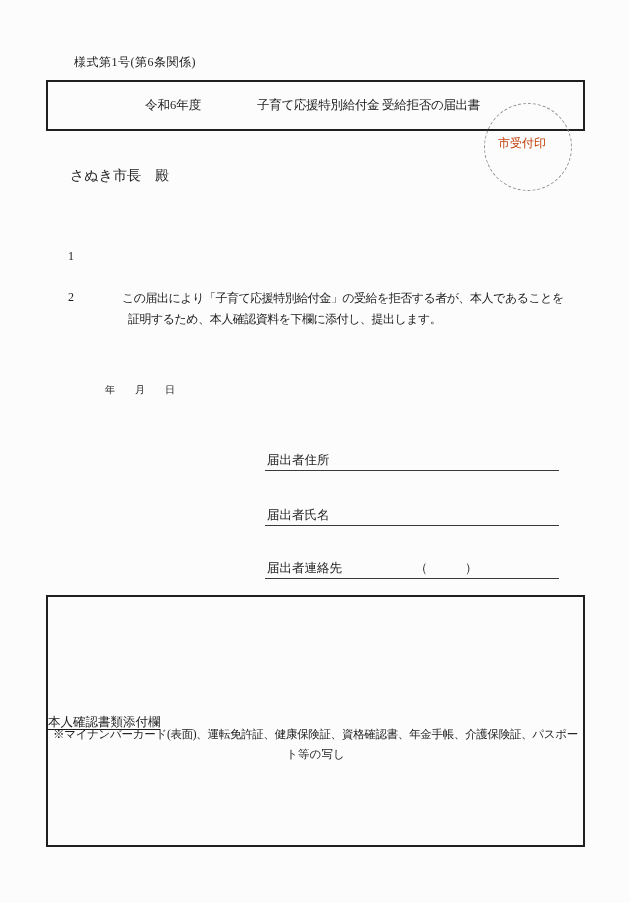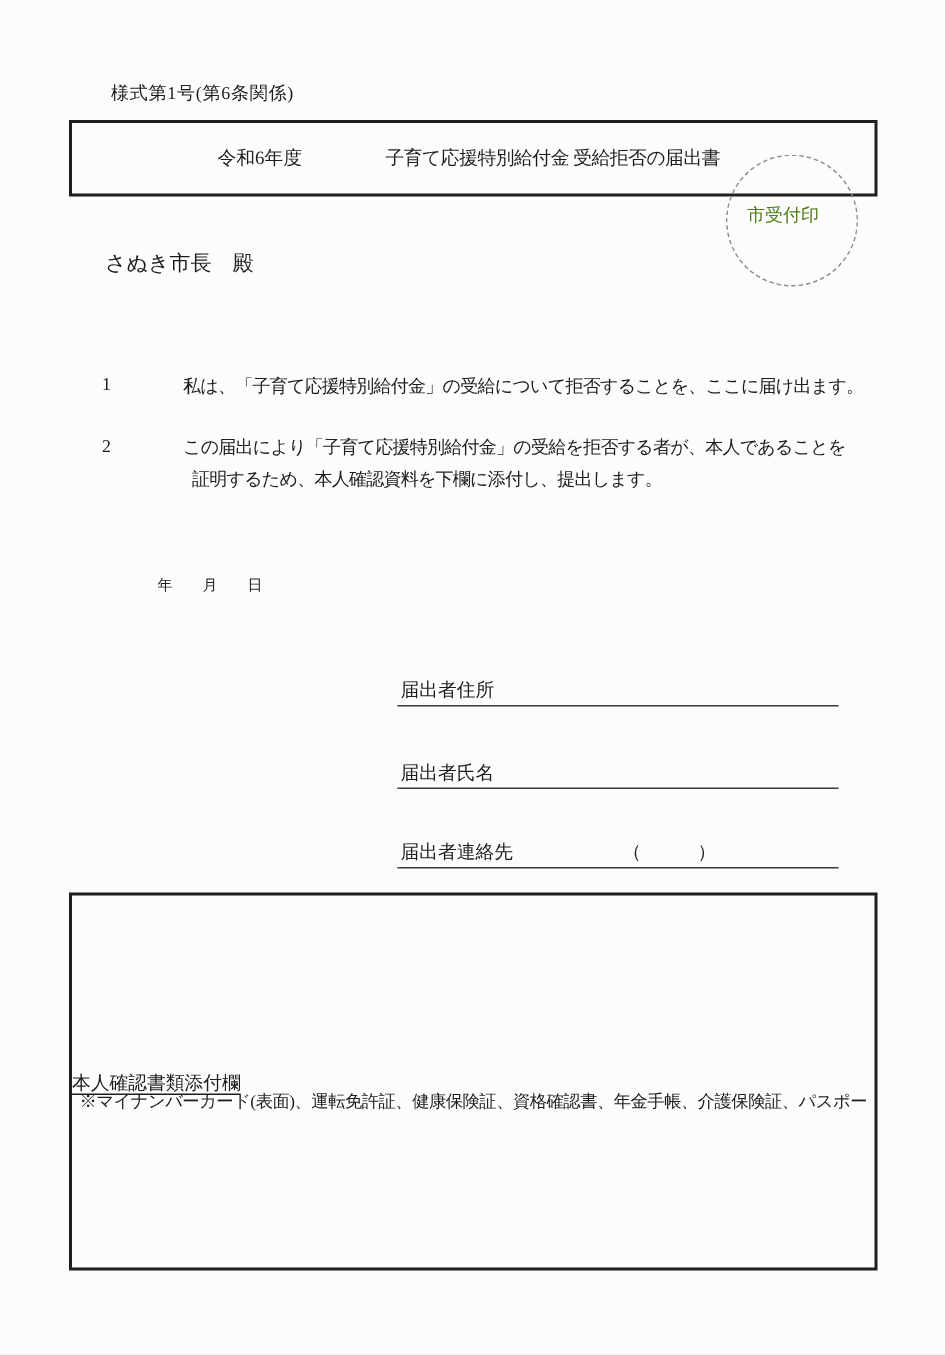--- a/index.html
+++ b/index.html
@@ -20,21 +20,21 @@
   .fiscal-year { left:145px; top:97px; font-size:12.5px; }
   .form-title  { left:257px; top:97px; font-size:12.5px; letter-spacing:-0.3px; }
 
   .seal-circle {
     left:484px; top:103px; width:86px; height:86px;
     border:1px dashed #8f8f8f; border-radius:50%;
     background:transparent;
   }
   .seal-label {
     position:absolute; left:0; right:12px; top:31px;
-    text-align:center; font-size:12px; color:#4d7c0f; white-space:nowrap;
+    text-align:center; font-size:12px; color:#c2410c; white-space:nowrap;
   }
 
   .addressee { left:70px; top:167px; font-size:14px; }
 
   .para { font-size:12px; letter-spacing:-0.5px; }
   .p1-number { left:68px;  top:249px; }
   .p1-text   { left:122px; top:249px; }
   .p2-number { left:68px;  top:290px; }
   .p2-line1  { left:122px; top:290px; }
   .p2-line2  { left:88px;  top:311px;padding-left:40px; }
@@ -84,21 +84,20 @@
   <div class="abs fiscal-year">令和6年度</div>
   <div class="abs form-title">子育て応援特別給付金 受給拒否の届出書</div>
 
   <div class="abs seal-circle">
     <div class="seal-label">市受付印</div>
   </div>
 
   <div class="abs addressee">さぬき市長　殿</div>
 
   <div class="abs para p1-number">1</div>
-  <div class="abs para p1-text">私は、「子育て応援特別給付金」の受給について拒否することを、ここに届け出ます。</div>
 
   <div class="abs para p2-number">2</div>
   <div class="abs para p2-line1">この届出により「子育て応援特別給付金」の受給を拒否する者が、本人であることを</div>
   <div class="abs para p2-line2">証明するため、本人確認資料を下欄に添付し、提出します。</div>
 
   <div class="abs date-line">年　　月　　日</div>
 
   <div class="field-row field-address">
     <span class="field-label">届出者住所</span>
     <span class="inline-blank"></span>
@@ -110,15 +109,16 @@
   </div>
 
   <div class="field-row field-contact">
     <span class="field-label">届出者連絡先</span>
     <span class="inline-blank">（　　　）</span>
   </div>
 
   <div class="abs attach-box">
     <div class="attach-heading">本人確認書類添付欄</div>
     <div class="attach-note-1">※マイナンバーカード(表面)、運転免許証、健康保険証、資格確認書、年金手帳、介護保険証、パスポー</div>
+    <div class="attach-note-2">ト等の写し</div>
   </div>
 
 </div>
 
 </body></html>

